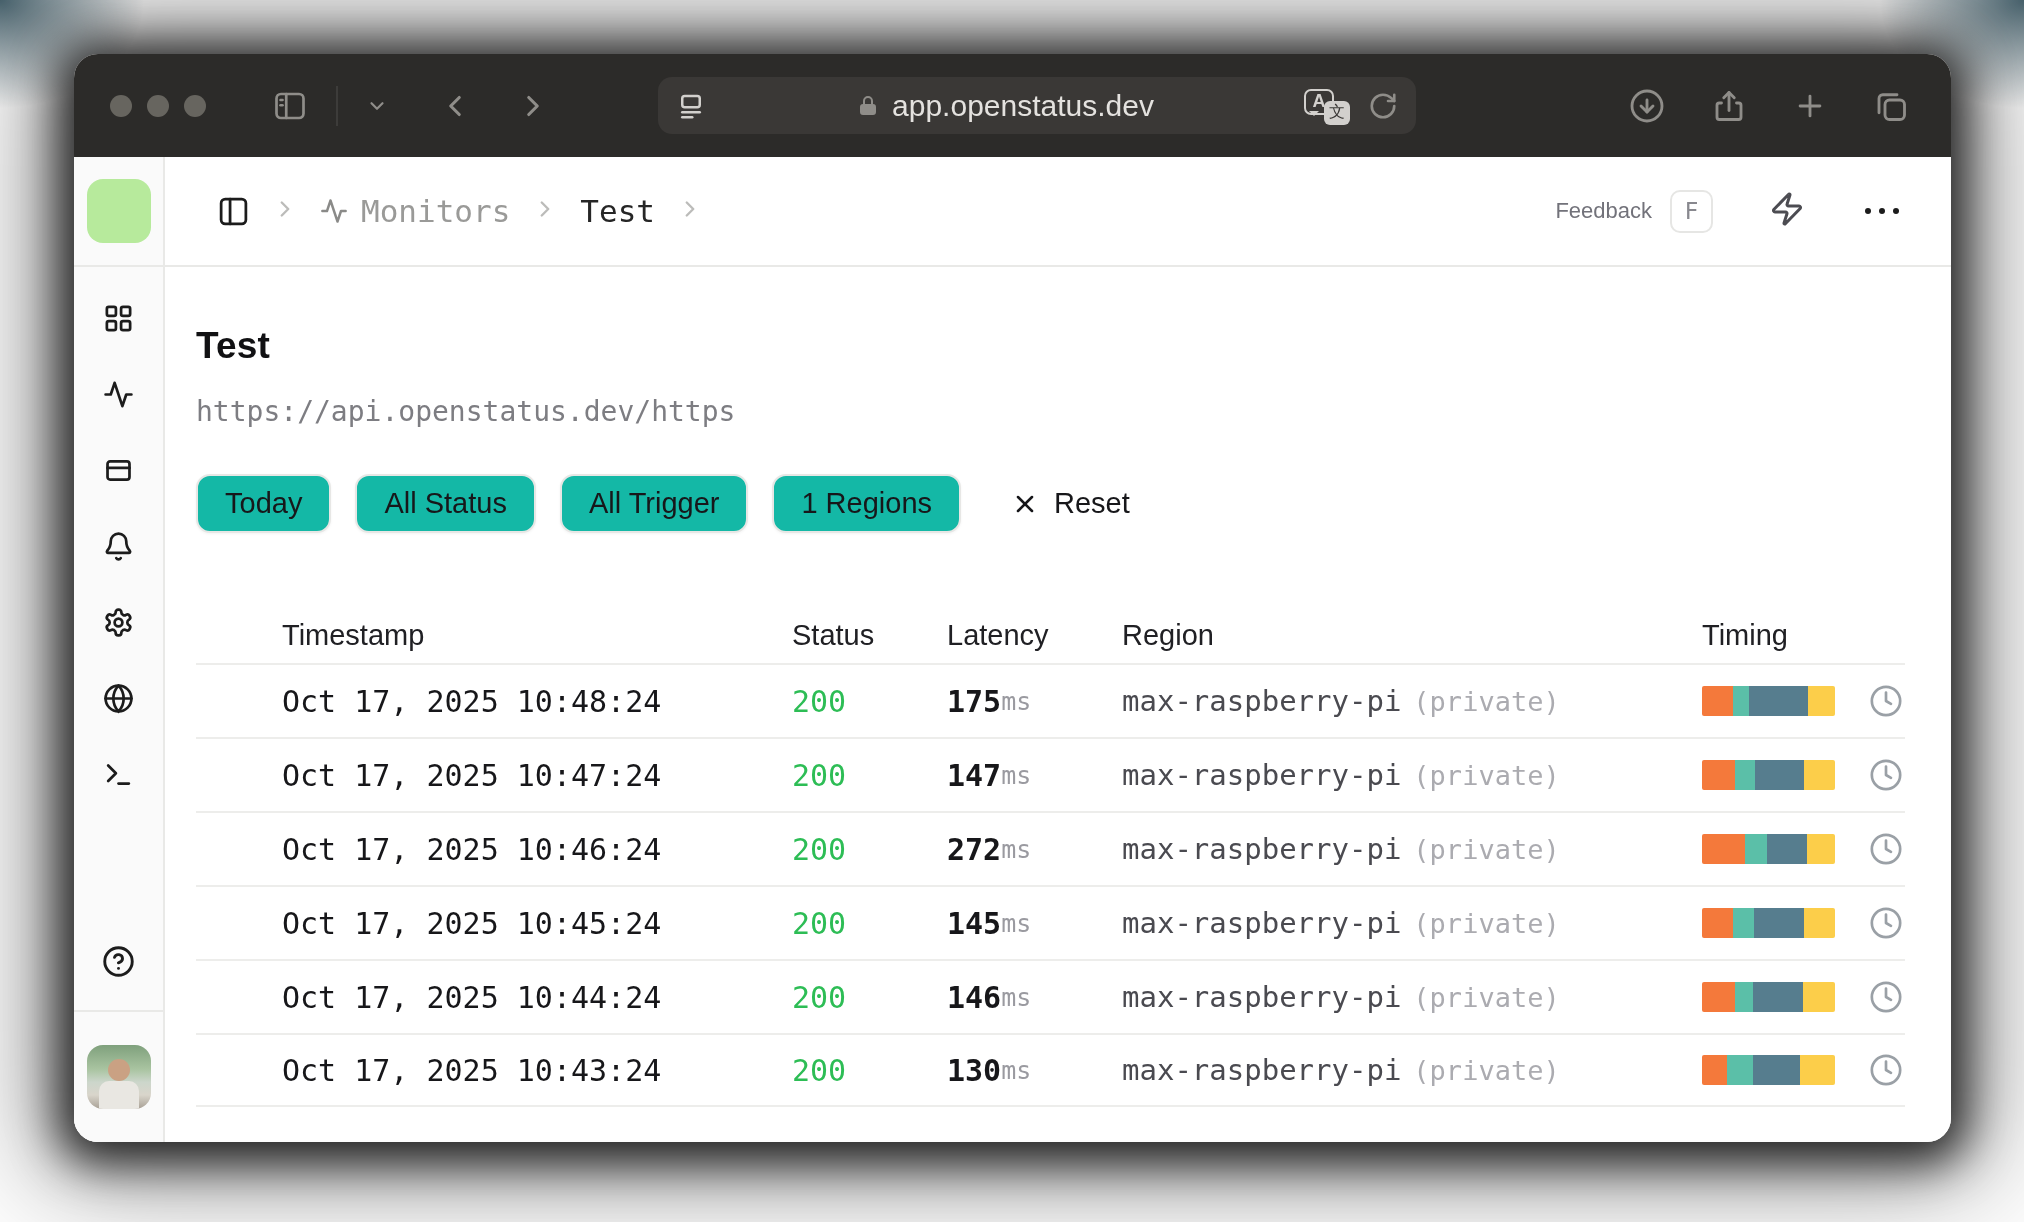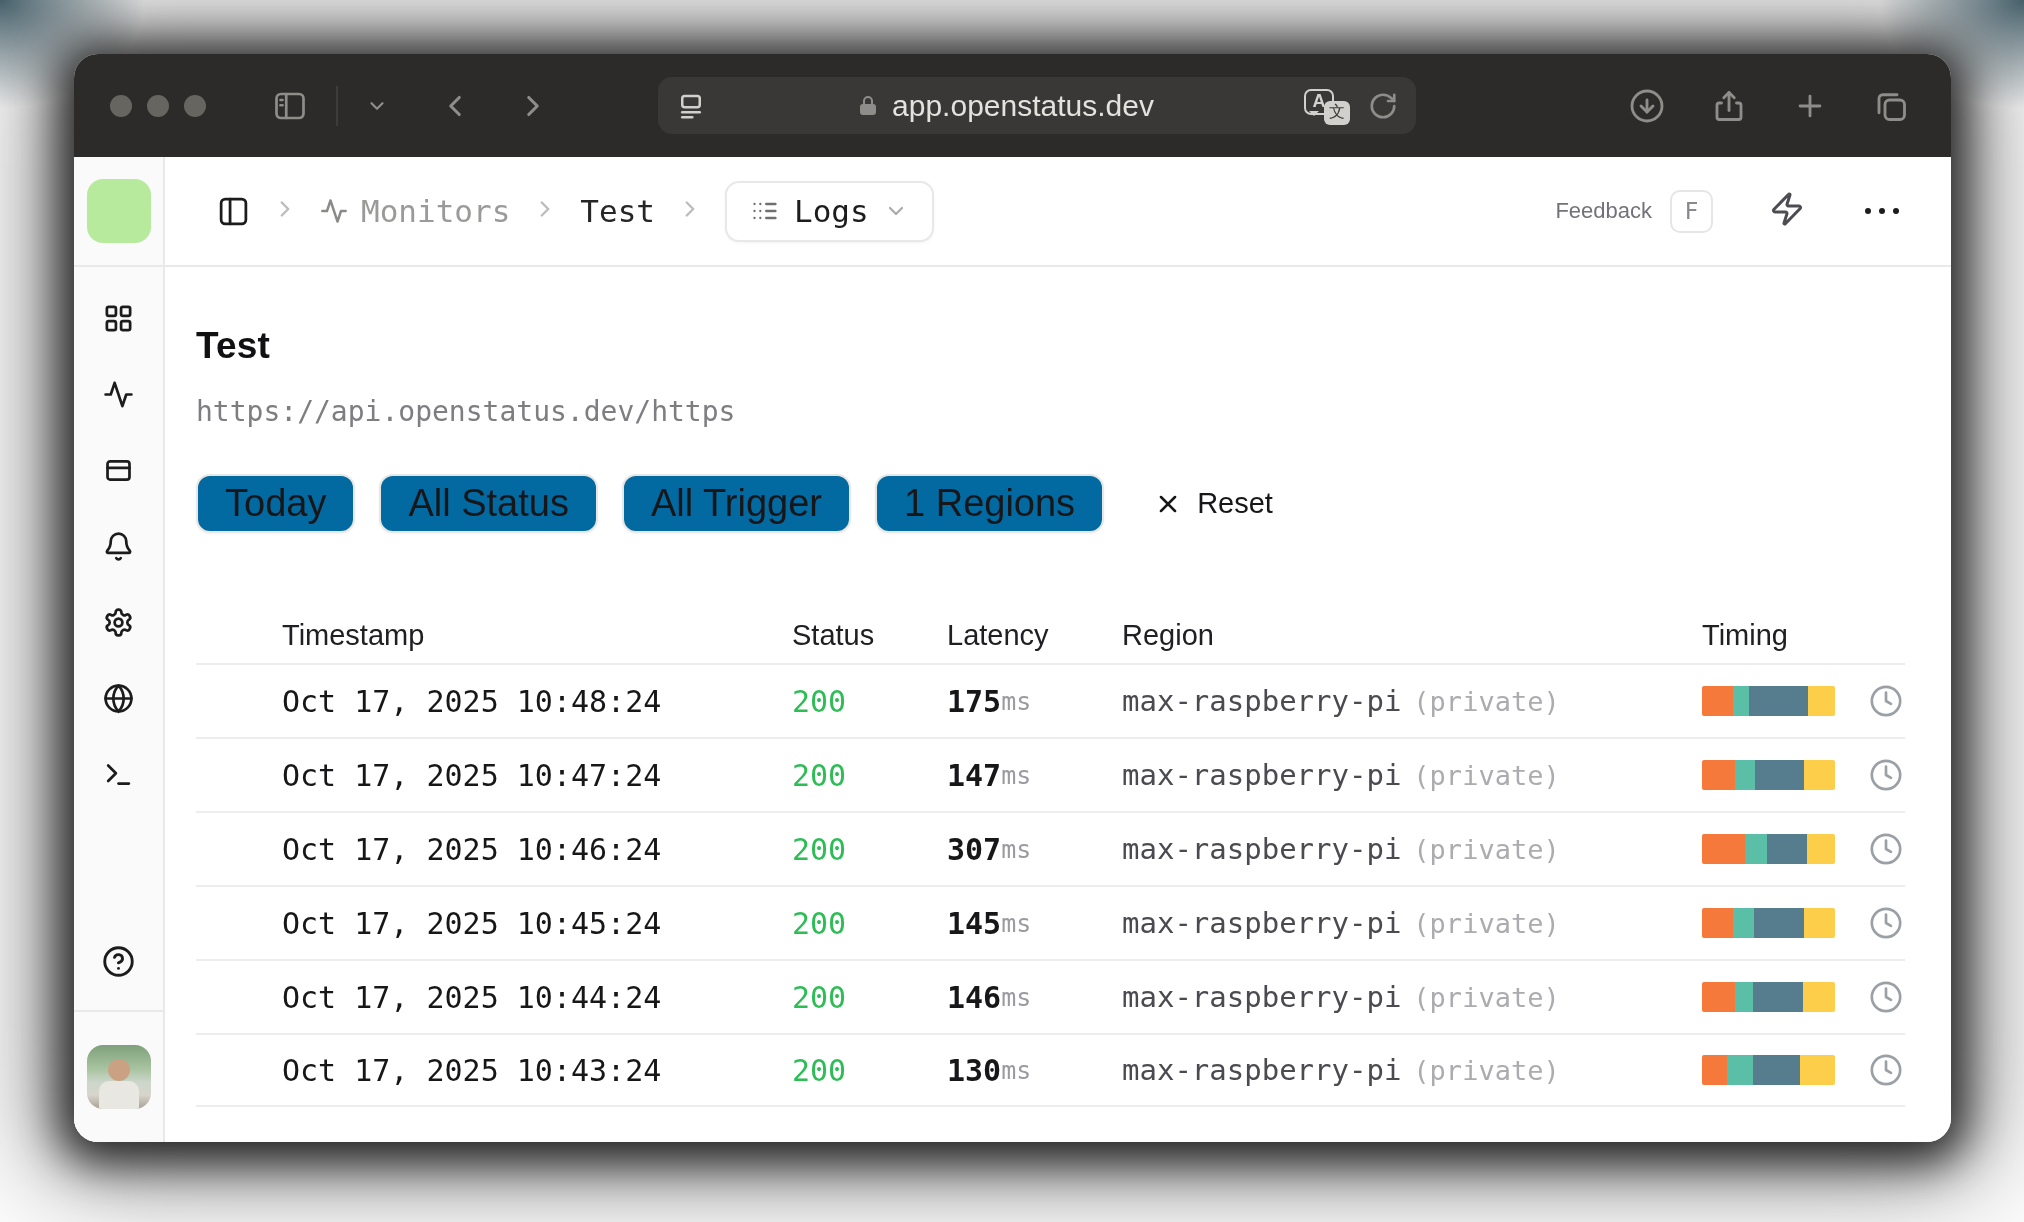--- a/index.html
+++ b/index.html
@@ -97,22 +97,22 @@
   .zap { margin-left:56px; color:#4c4c52; cursor:pointer; }
   .dots { margin-left:60px; display:flex; gap:8px; cursor:pointer; }
   .dots span { width:6px; height:6px; border-radius:50%; background:#1c1c1c; }
 
   
   .content { padding:0 0 0 31px; flex:1; min-width:0; }
   .page-title { margin-top:58px; font-size:37px; font-weight:bold; color:#111113; letter-spacing:.2px; }
   .endpoint { margin-top:28px; font-size:28px; color:#7d7d82; }
   .filters { margin-top:46px; display:flex; align-items:center; gap:24px; }
   .filter-btn {
-    height:59px; padding:0 27px; border:2px solid #e7e7e5; border-radius:14px; background:#0369a1;
-    font-size:38px; font-weight:500; color:#17171a; display:flex; align-items:center;
+    height:59px; padding:0 27px; border:2px solid #e7e7e5; border-radius:14px; background:#14b8a6;
+    font-size:29px; font-weight:500; color:#17171a; display:flex; align-items:center;
     box-shadow:0 1px 3px rgba(0,0,0,0.05); cursor:pointer; font-family:"Liberation Sans",sans-serif;
   }
   .reset-btn { margin-left:26px; display:flex; align-items:center; gap:15px; font-size:29px; font-weight:500; color:#17171a; cursor:pointer; }
 
   
   .logtable { margin-top:74px; margin-right:46px; }
   .tgrid { display:grid; grid-template-columns:86px 510px 155px 175px 580px 1fr; align-items:center; }
   .thead { height:56px; font-size:29px; font-weight:500; color:#202024; }
   .trow { height:74px; border-top:2px solid #ededeb; cursor:pointer; }
   .trow:last-child { border-bottom:2px solid #ededeb; }
@@ -328,37 +328,20 @@
               </svg>
           </span>
           <span class="crumb dark mono">
             <span>Test</span>
           </span>
           <span class="crumb-chev">
             <svg width="26" height="26" viewBox="0 0 24 24" fill="none" stroke="currentColor" stroke-width="2.2" stroke-linecap="round" stroke-linejoin="round">
                 <path d="m9 18 6-6-6-6"></path>
               </svg>
           </span>
-          <button class="logs-btn">
-            <svg width="28" height="28" viewBox="0 0 24 24" fill="none" stroke="#6f6f6f" stroke-width="2" stroke-linecap="round">
-                <path d="M13 6h8"></path>
-                <path d="M13 12h8"></path>
-                <path d="M13 18h8"></path>
-                <path d="M3 6h.01"></path>
-                <path d="M3 12h.01"></path>
-                <path d="M3 18h.01"></path>
-                <path d="M8 6h.01"></path>
-                <path d="M8 12h.01"></path>
-                <path d="M8 18h.01"></path>
-              </svg>
-            <span class="lbl mono">Logs</span>
-            <svg width="24" height="24" viewBox="0 0 24 24" fill="none" stroke="#aaaaa8" stroke-width="2.2" stroke-linecap="round" stroke-linejoin="round">
-                <path d="m6 9 6 6 6-6"></path>
-              </svg>
-          </button>
         </div>
 
         <div class="header-right">
           <span class="feedback">Feedback</span>
           <span class="kbd-badge mono">F</span>
           <span class="zap">
             <svg width="36" height="36" viewBox="0 0 24 24" fill="none" stroke="currentColor" stroke-width="2" stroke-linejoin="round">
                 <path d="M4 14a1 1 0 0 1-.78-1.63l9.9-10.2a.5.5 0 0 1 .86.46l-1.92 6.02A1 1 0 0 0 13 10h7a1 1 0 0 1 .78 1.63l-9.9 10.2a.5.5 0 0 1-.86-.46l1.92-6.02A1 1 0 0 0 11 14z"></path>
               </svg>
           </span>
@@ -452,21 +435,21 @@
                     </svg>
       </span>
     </div>
   </div>
 
   <div class="tgrid trow">
     <div class="cell-square"><span class="status-square"></span></div>
     <div class="ts mono">Oct 17, 2025 10:46:24</div>
     <div class="status-ok mono">200</div>
     <div class="latency">
-      <span class="num mono">307</span>
+      <span class="num mono">272</span>
       <span class="unit mono">ms</span>
     </div>
     <div class="region">
       <span class="name mono">max-raspberry-pi</span>
       <span class="note mono">(private)</span>
     </div>
     <div class="timing-cell">
       <div class="timing-bar">
                     <div style="width: 32%; background: rgb(244, 121, 59);"></div>
                     <div style="width: 17%; background: rgb(91, 191, 168);"></div>

